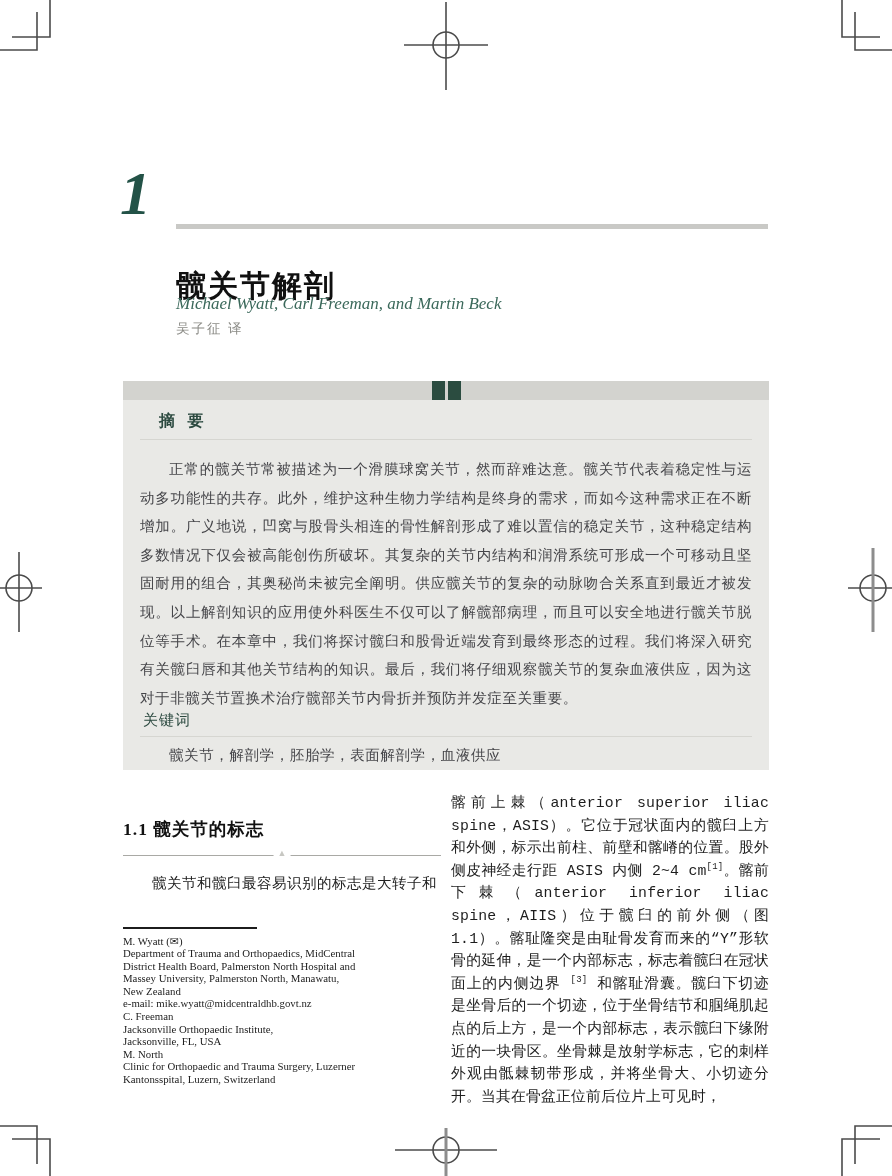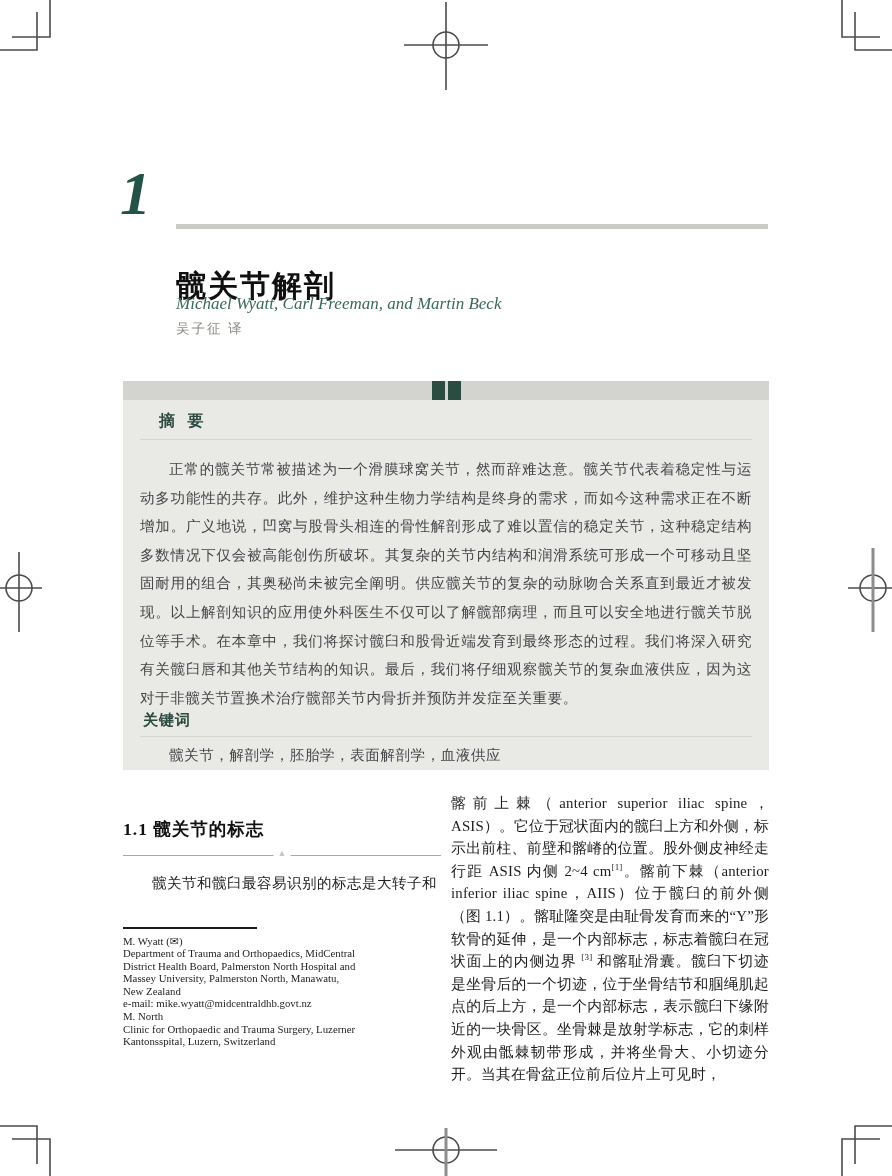--- a/index.html
+++ b/index.html
@@ -62,37 +62,37 @@
     background:#d6d6d1;
   }
   .abstract-body{
     position:absolute;left:17px;top:74px;width:612px;
     font-size:14.5px;line-height:28.6px;color:#46464a;
     text-align:justify;text-indent:2em;
     letter-spacing:0.6px;
   }
   .keywords-heading{
     position:absolute;left:20px;top:330px;
-    font-size:15px;font-weight:bold;color:#2c4a40;
+    font-size:15px;font-weight:normal;color:#2c4a40;
     font-family:"Liberation Sans","DejaVu Sans",sans-serif;
     letter-spacing:1px;
   }
   .keywords-hairline{
     position:absolute;left:17px;top:355px;width:612px;height:1px;
     background:#d6d6d1;
   }
   .keywords-body{
     position:absolute;left:17px;top:362px;width:612px;
     font-size:14.5px;line-height:24px;color:#46464a;
     text-indent:2em;letter-spacing:0.6px;
   }
 
   
   .left-col{position:absolute;left:123px;top:795px;width:318px;}
-  .right-col{position:absolute;left:451px;top:792px;width:318px;}
+  .right-col{position:absolute;left:451px;top:792px;width:318px;font-family:Liberation Mono, monospace;}
 
   .section-heading{
     font-size:17.5px;font-weight:bold;color:#111;
     font-family:"Liberation Serif",serif;
     margin:22px 0 0 0;letter-spacing:1px;
   }
   .section-rule{
     position:relative;margin-top:14px;height:1px;background:#a9a9a5;
   }
   .section-rule .ornament{
@@ -199,20 +199,25 @@
       <div>
         <span class="fn-name">M. Wyatt</span>
         <span class="fn-name">(✉)</span>
         <div class="fn-aff">Department of Trauma and Orthopaedics, MidCentral
 District Health Board, Palmerston North Hospital and
 Massey University, Palmerston North, Manawatu,
 New Zealand
 e-mail: mike.wyatt@midcentraldhb.govt.nz</div>
       </div>
       <div>
+        <span class="fn-name">C. Freeman</span>
+        <div class="fn-aff">Jacksonville Orthopaedic Institute,
+Jacksonville, FL, USA</div>
+      </div>
+      <div>
         <span class="fn-name">M. North</span>
         <div class="fn-aff">Clinic for Orthopaedic and Trauma Surgery, Luzerner
 Kantonsspital, Luzern, Switzerland</div>
       </div>
     </div>
   </div>
 
   <div class="right-col">
     <div class="right-paragraph"><span>髂前上棘（anterior superior iliac spine，ASIS）。它位于冠状面内的髋臼上方和外侧，标示出前柱、前壁和髂嵴的位置。股外侧皮神经走行距 ASIS 内侧 2~4 cm</span><sup>[1]</sup><span>。髂前下棘（anterior inferior iliac spine，AIIS）位于髋臼的前外侧（图 1.1）。髂耻隆突是由耻骨发育而来的“Y”形软骨的延伸，是一个内部标志，标志着髋臼在冠状面上的内侧边界 </span><sup>[3]</sup><span> 和髂耻滑囊。髋臼下切迹是坐骨后的一个切迹，位于坐骨结节和腘绳肌起点的后上方，是一个内部标志，表示髋臼下缘附近的一块骨区。坐骨棘是放射学标志，它的刺样外观由骶棘韧带形成，并将坐骨大、小切迹分开。当其在骨盆正位前后位片上可见时，</span></div>
   </div>

